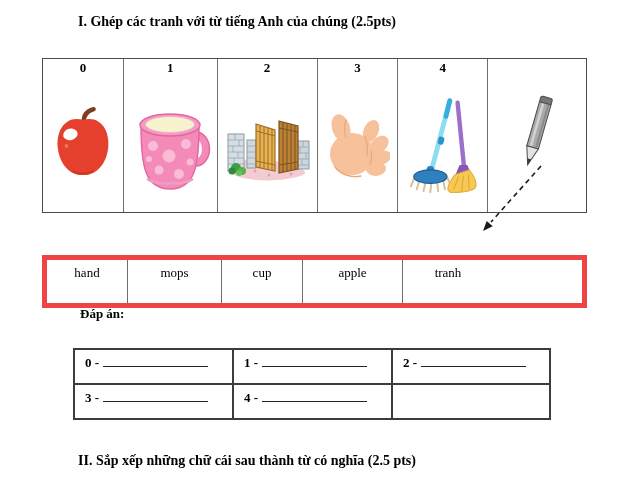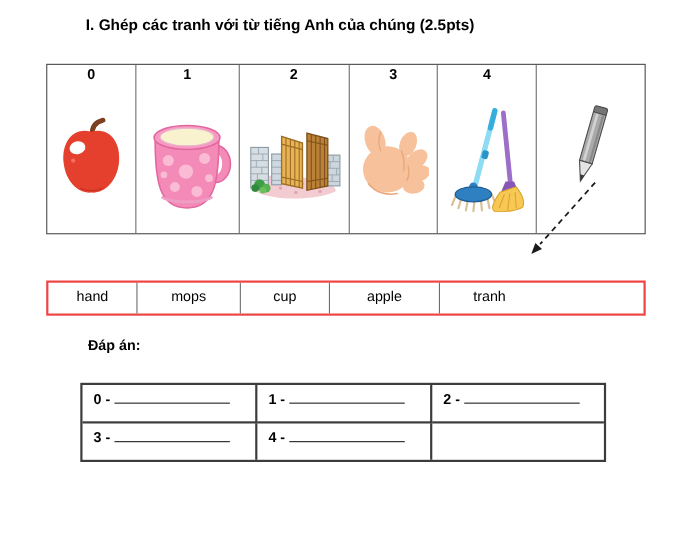--- a/index.html
+++ b/index.html
@@ -1,19 +1,19 @@
 <!DOCTYPE html>
 <html><head>
 <meta charset="utf-8">
 <style>
   * { margin:0; padding:0; box-sizing:border-box; }
   body { background:#ffffff; }
   .page {
     position:relative; width:626px; height:494px; background:#ffffff;
-    font-family:Liberation Sans, sans-serif; color:#000;
+    font-family:Liberation Serif, serif; color:#000;
     overflow:hidden;
   }
   .sec-title { position:absolute; font-weight:bold; font-size:14px; white-space:nowrap; }
   #title1 { left:78px; top:14px; }
   #title2 { left:78px; top:453px; }
 
   
   .match-table {
     position:absolute; left:42px; top:58px; width:545px; height:155px;
     display:flex; border:1px solid #4a4a4a; background:#fff;
@@ -24,22 +24,22 @@
   }
   .match-cell:last-child { border-right:none; }
   .c0{ width:81px; } .c1{ width:94px; } .c2{ width:100px; }
   .c3{ width:81px; } .c4{ width:90px; } .c5{ width:98px; }
   .match-num { font-weight:bold; font-size:13px; height:20px; line-height:18px; }
   .match-img { flex:1; width:100%; display:flex; align-items:center; justify-content:center; }
   .img-top { align-items:flex-start; padding-top:14px; }
 
   
   .word-table {
-    position:absolute; left:42px; top:255px; width:545px; height:32px;
-    display:flex; border:2px solid #ef4444; background:#fff;
+    position:absolute; left:42px; top:255px; width:545px; height:53px;
+    display:flex; border:5px solid #ef4444; background:#fff;
   }
   .word-cell {
     border-right:1px solid #6e6e6e; text-align:center; font-size:13px; padding-top:5px;
   }
   .word-cell:last-child { border-right:none; }
 
   .dapan-label { position:absolute; left:80px; top:306px; font-weight:bold; font-size:13px; }
 
   
   .answer-table {
@@ -231,14 +231,15 @@
       </div>
       <div class="answer-cell">
         <span class="answer-prefix">4 -</span><span class="answer-blank"></span>
       </div>
       <div class="answer-cell">
         <span class="answer-prefix"></span><span class="answer-blank hidden"></span>
       </div>
     </div>
   </div>
 
+  <div id="title2" class="sec-title">II. Sắp xếp những chữ cái sau thành từ có nghĩa (2.5 pts)</div>
 
 </div>
 
 </body></html>

